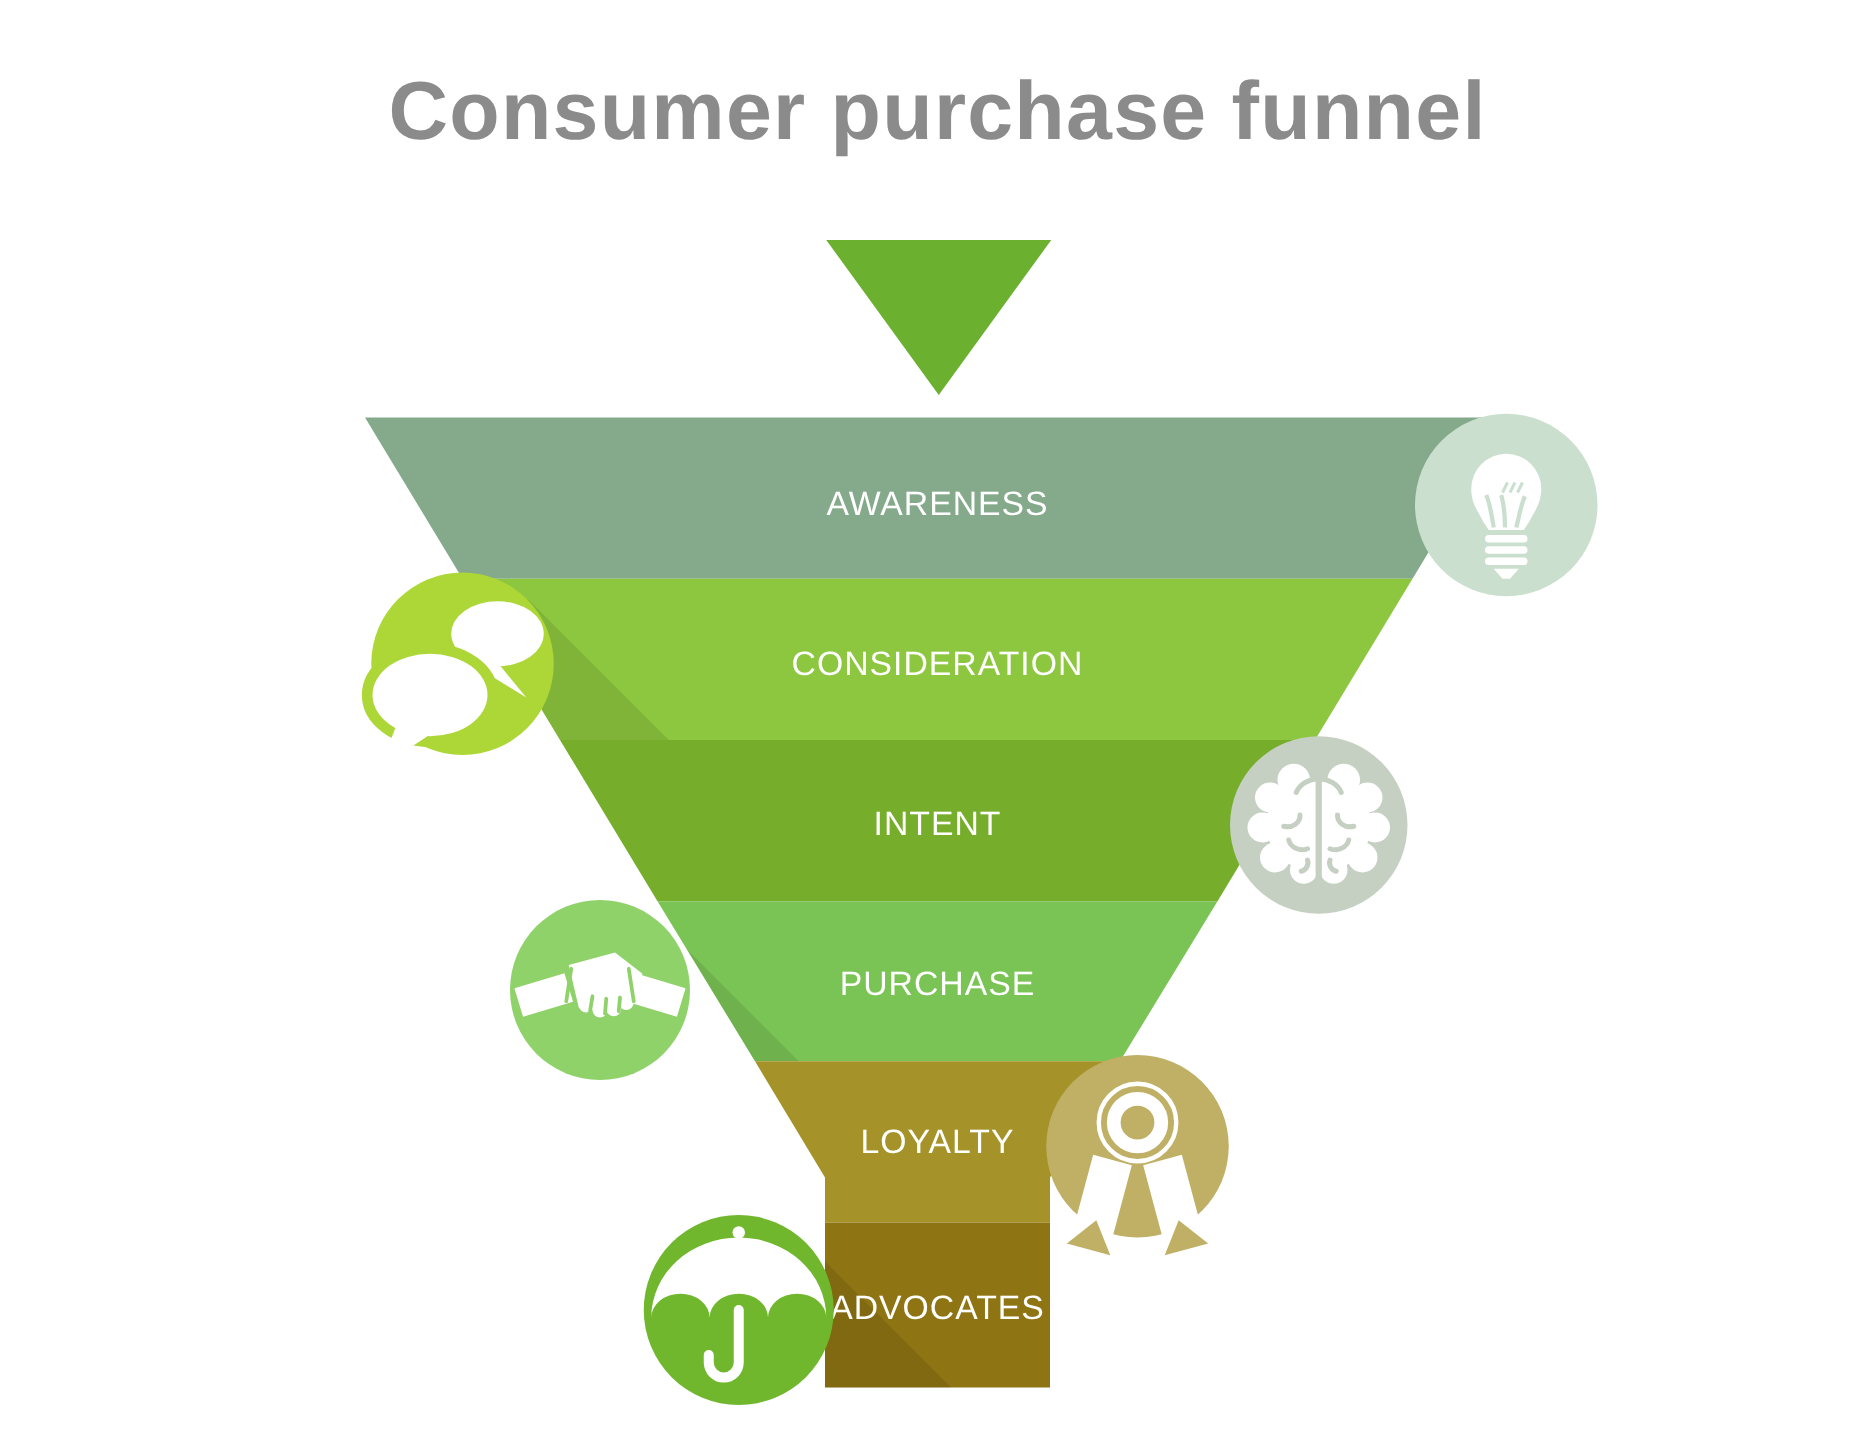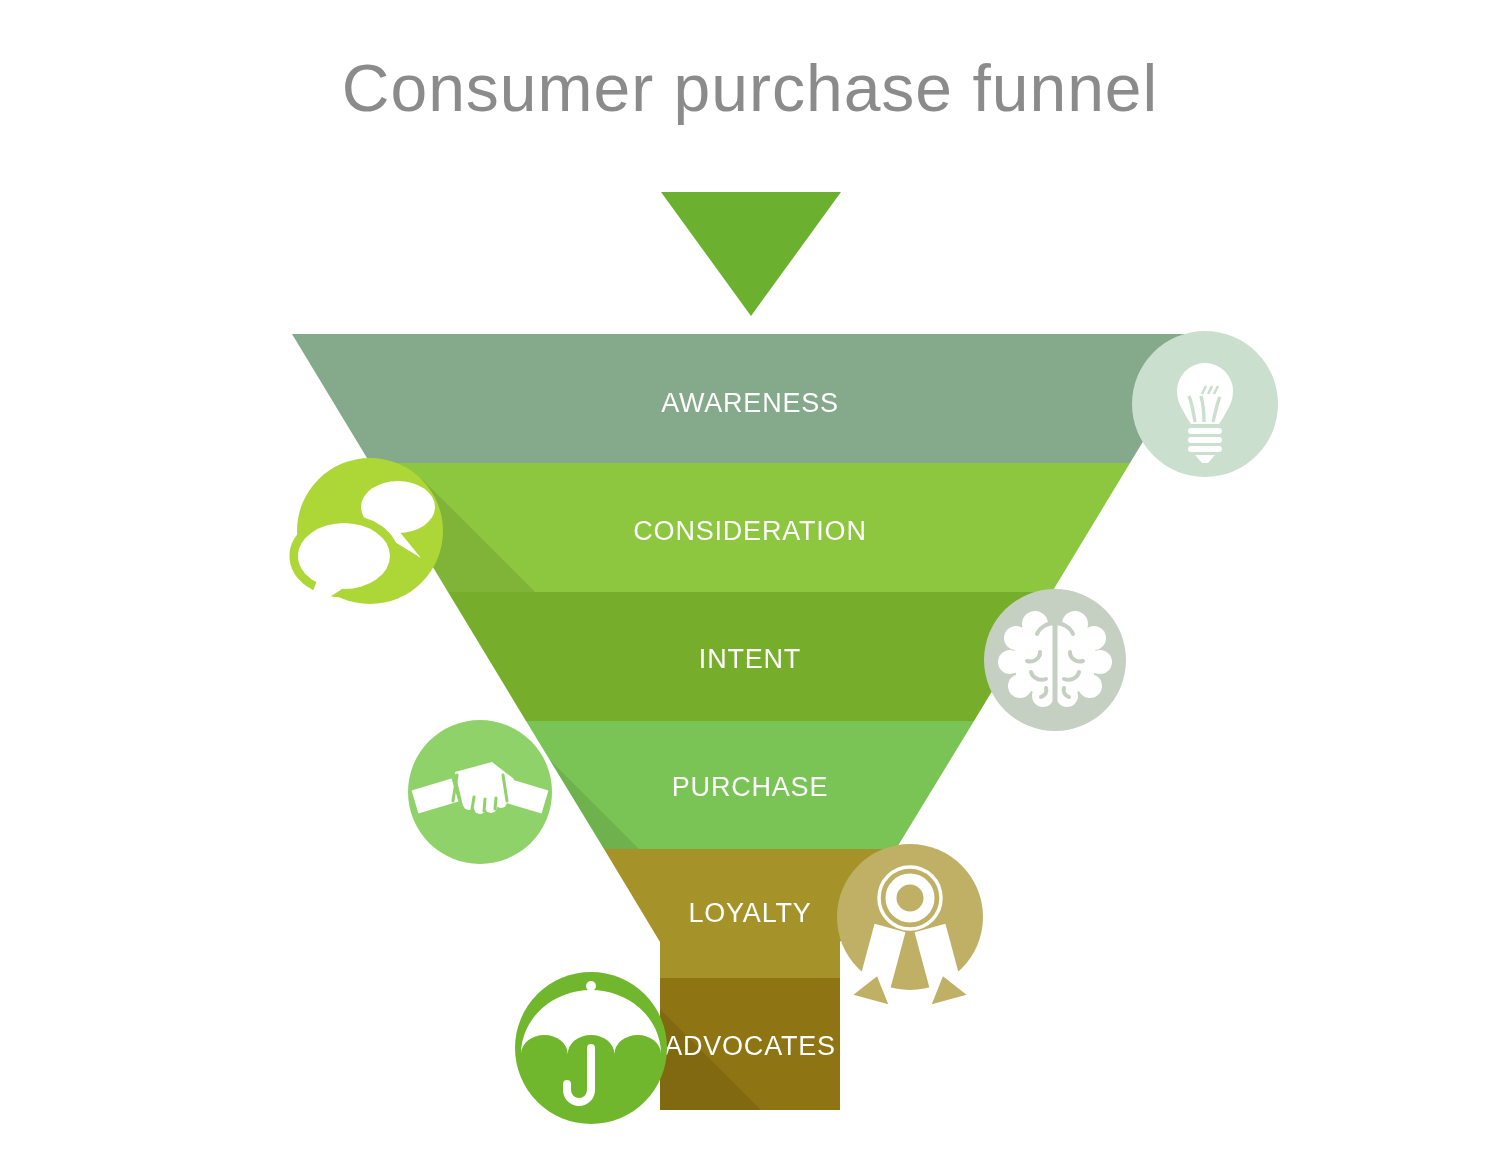--- a/index.html
+++ b/index.html
@@ -17,21 +17,21 @@
     height: 1164px;
     background: #ffffff;
   }
   .page-title {
     position: absolute;
     top: 52px;
     left: 0;
     width: 1500px;
     text-align: center;
     font-size: 66px;
-    font-weight: 400;
+    font-weight: 700;
     letter-spacing: 1px;
     color: #8b8b8b;
     line-height: 1.1;
   }
   svg.diagram {
     position: absolute;
     top: 0;
     left: 0;
   }
   .band-label {

